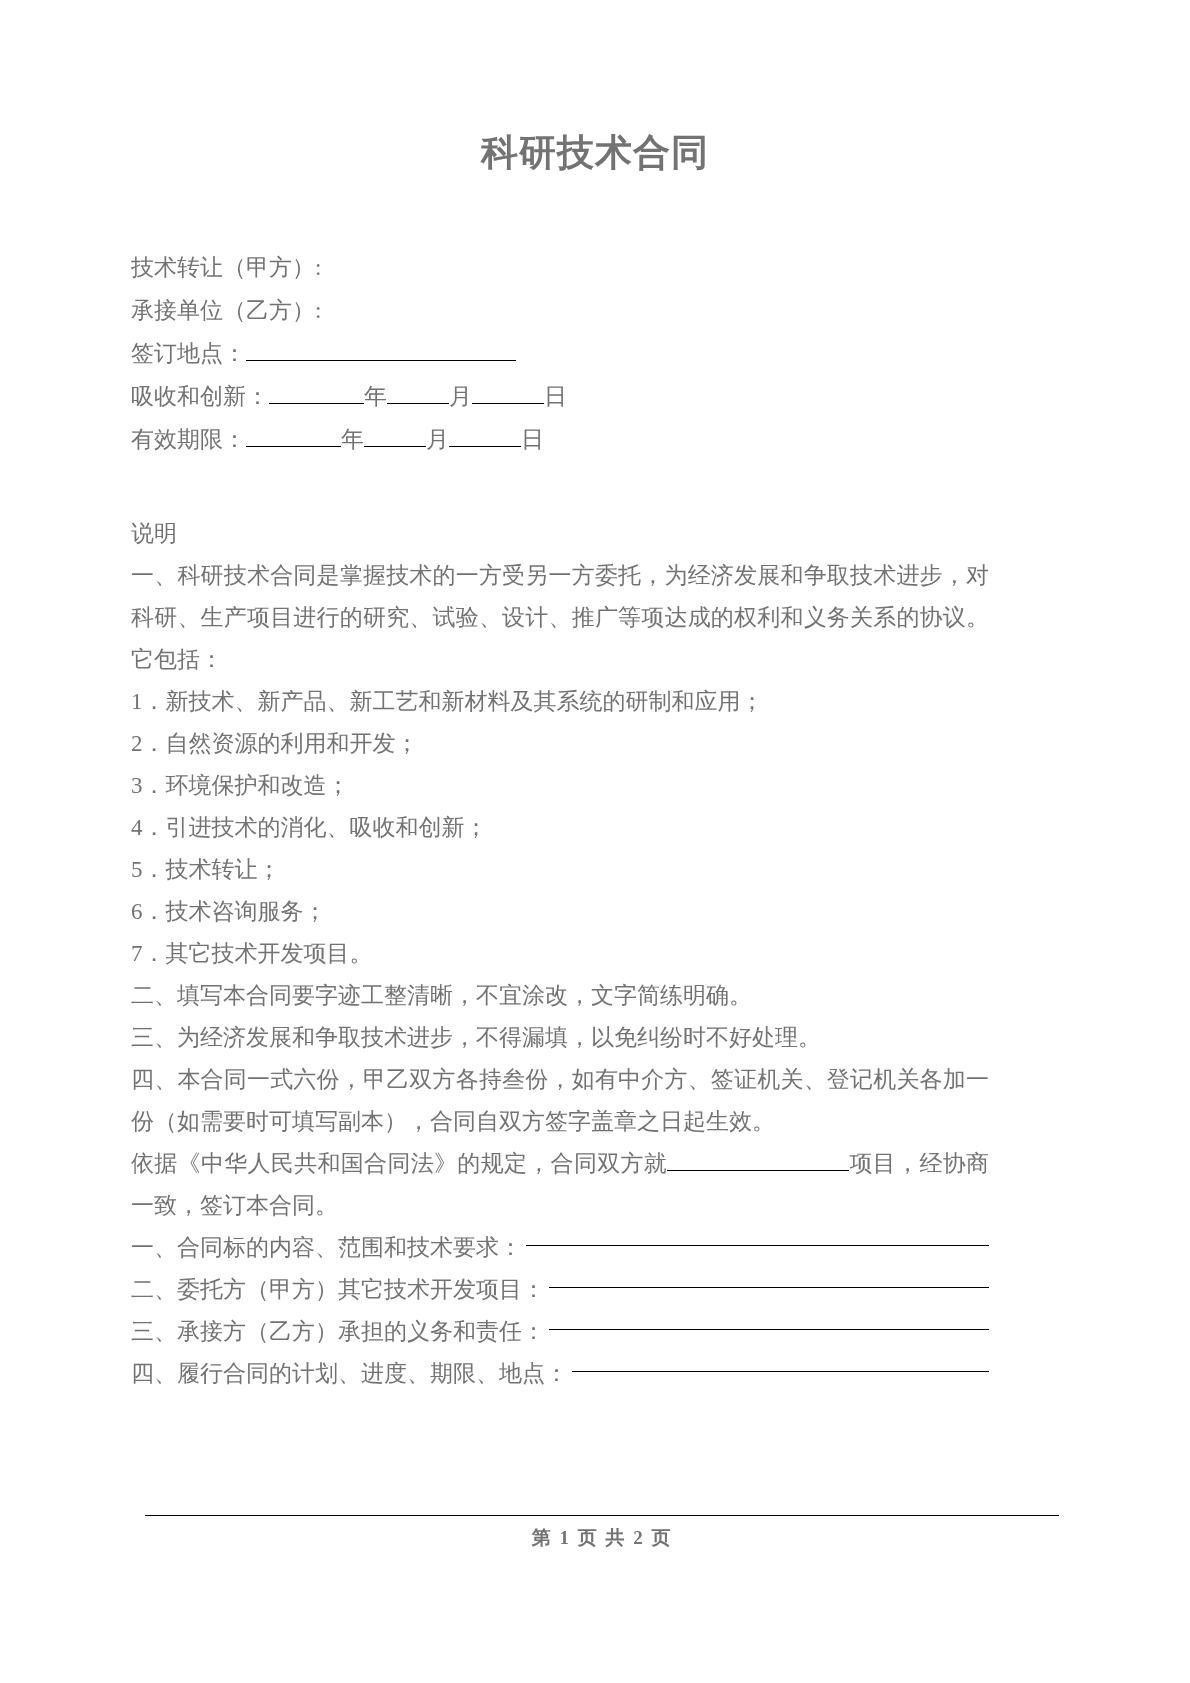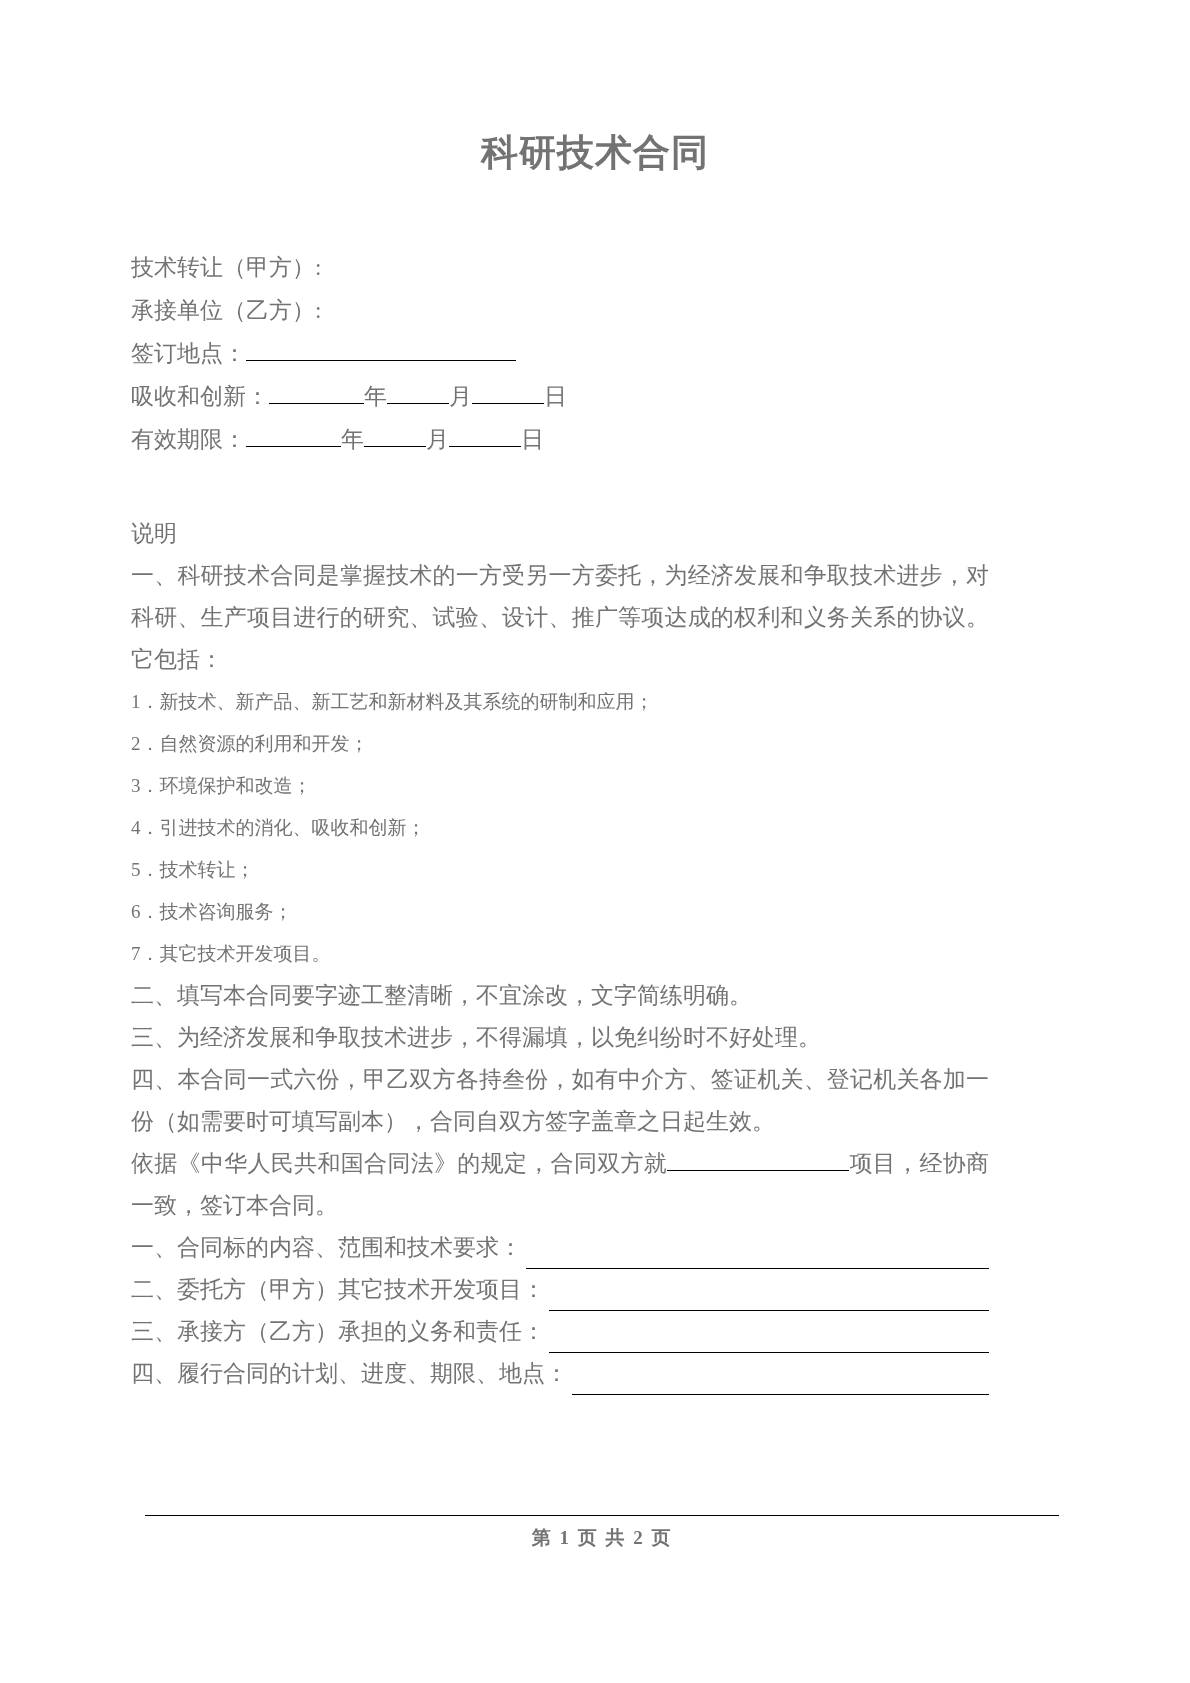--- a/index.html
+++ b/index.html
@@ -55,30 +55,30 @@
     font-size: 23px;
     line-height: 42px;
   }
   .para {
     font-size: 23px;
     line-height: 42px;
     text-align: justify;
     text-justify: inter-ideograph;
   }
   .list-item {
-    font-size: 19px;
+    font-size: 23px;
     line-height: 42px;
     white-space: nowrap;
   }
   .fill-line {
     font-size: 23px;
     line-height: 42px;
     white-space: nowrap;
     display: flex;
-    align-items: flex-end;
+    align-items: flex-start;
   }
   .fill-line .label { flex: 0 0 auto; }
   .fill-line .rule {
     flex: 1 1 auto;
     border-bottom: 1px solid #000000;
     height: 18px;
     margin-left: 4px;
   }
   .inline-blank {
     display: inline-block;

